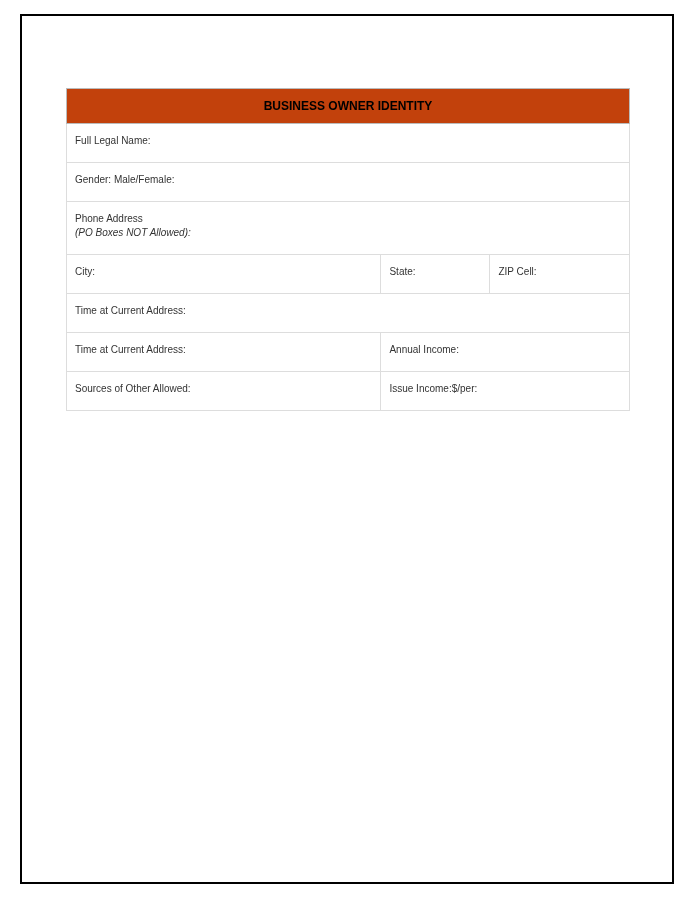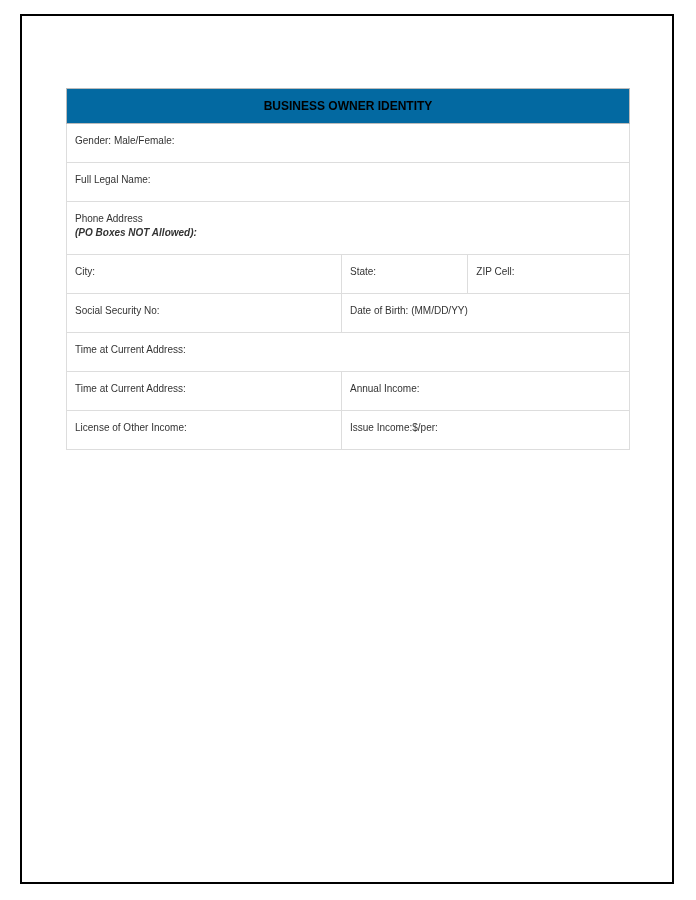--- a/index.html
+++ b/index.html
@@ -27,73 +27,68 @@
   border-collapse: collapse;
 }
 .form-table th, .form-table td {
   border: 1px solid #ddd;
   font-size: 10px;
   color: #333;
   text-align: left;
   vertical-align: top;
 }
 .form-table th {
-  background: #0369a1;
+  background: #c2410c;
   color: #000;
   font-size: 12px;
   font-weight: bold;
   text-align: center;
   padding: 10px 6px;
   border: 1px solid #bbb;
 }
 .form-table td {
   padding: 10px 8px 14px 8px;
   line-height: 1.4;
 }
 .italic {
   font-style: italic;
-  font-weight: bold;
 }
 </style>
 </head>
 <body>
 
 <div class="page-border"></div>
 
 <table class="form-table">
   <tbody>
       <tr>
     <th colspan="12">BUSINESS OWNER IDENTITY</th>
   </tr>
   <tr>
-    <td colspan="12">Gender: Male/Female:</td>
+    <td colspan="12">Full Legal Name:</td>
   </tr>
   <tr>
-    <td colspan="12">Full Legal Name:</td>
+    <td colspan="12">Gender: Male/Female:</td>
   </tr>
   <tr>
     <td colspan="12">
       <span>Phone Address</span><br>
       <span class="italic">(PO Boxes NOT Allowed):</span>
     </td>
   </tr>
   <tr>
     <td colspan="8">City:</td>
     <td colspan="2">State:</td>
     <td colspan="2">ZIP Cell:</td>
   </tr>
   <tr>
-    <td colspan="7">Social Security No:</td>
-    <td colspan="5">Date of Birth: (MM/DD/YY)</td>
-  </tr>
-  <tr>
     <td colspan="12">Time at Current Address:</td>
   </tr>
   <tr>
     <td colspan="8">Time at Current Address:</td>
     <td colspan="4">Annual Income:</td>
   </tr>
   <tr>
-    <td colspan="8">License of Other Income:</td>
+    <td colspan="8">Sources of Other Allowed:</td>
     <td colspan="4">Issue Income:$/per:</td>
   </tr>
 </tbody>
   </table>
 
 </body></html>

